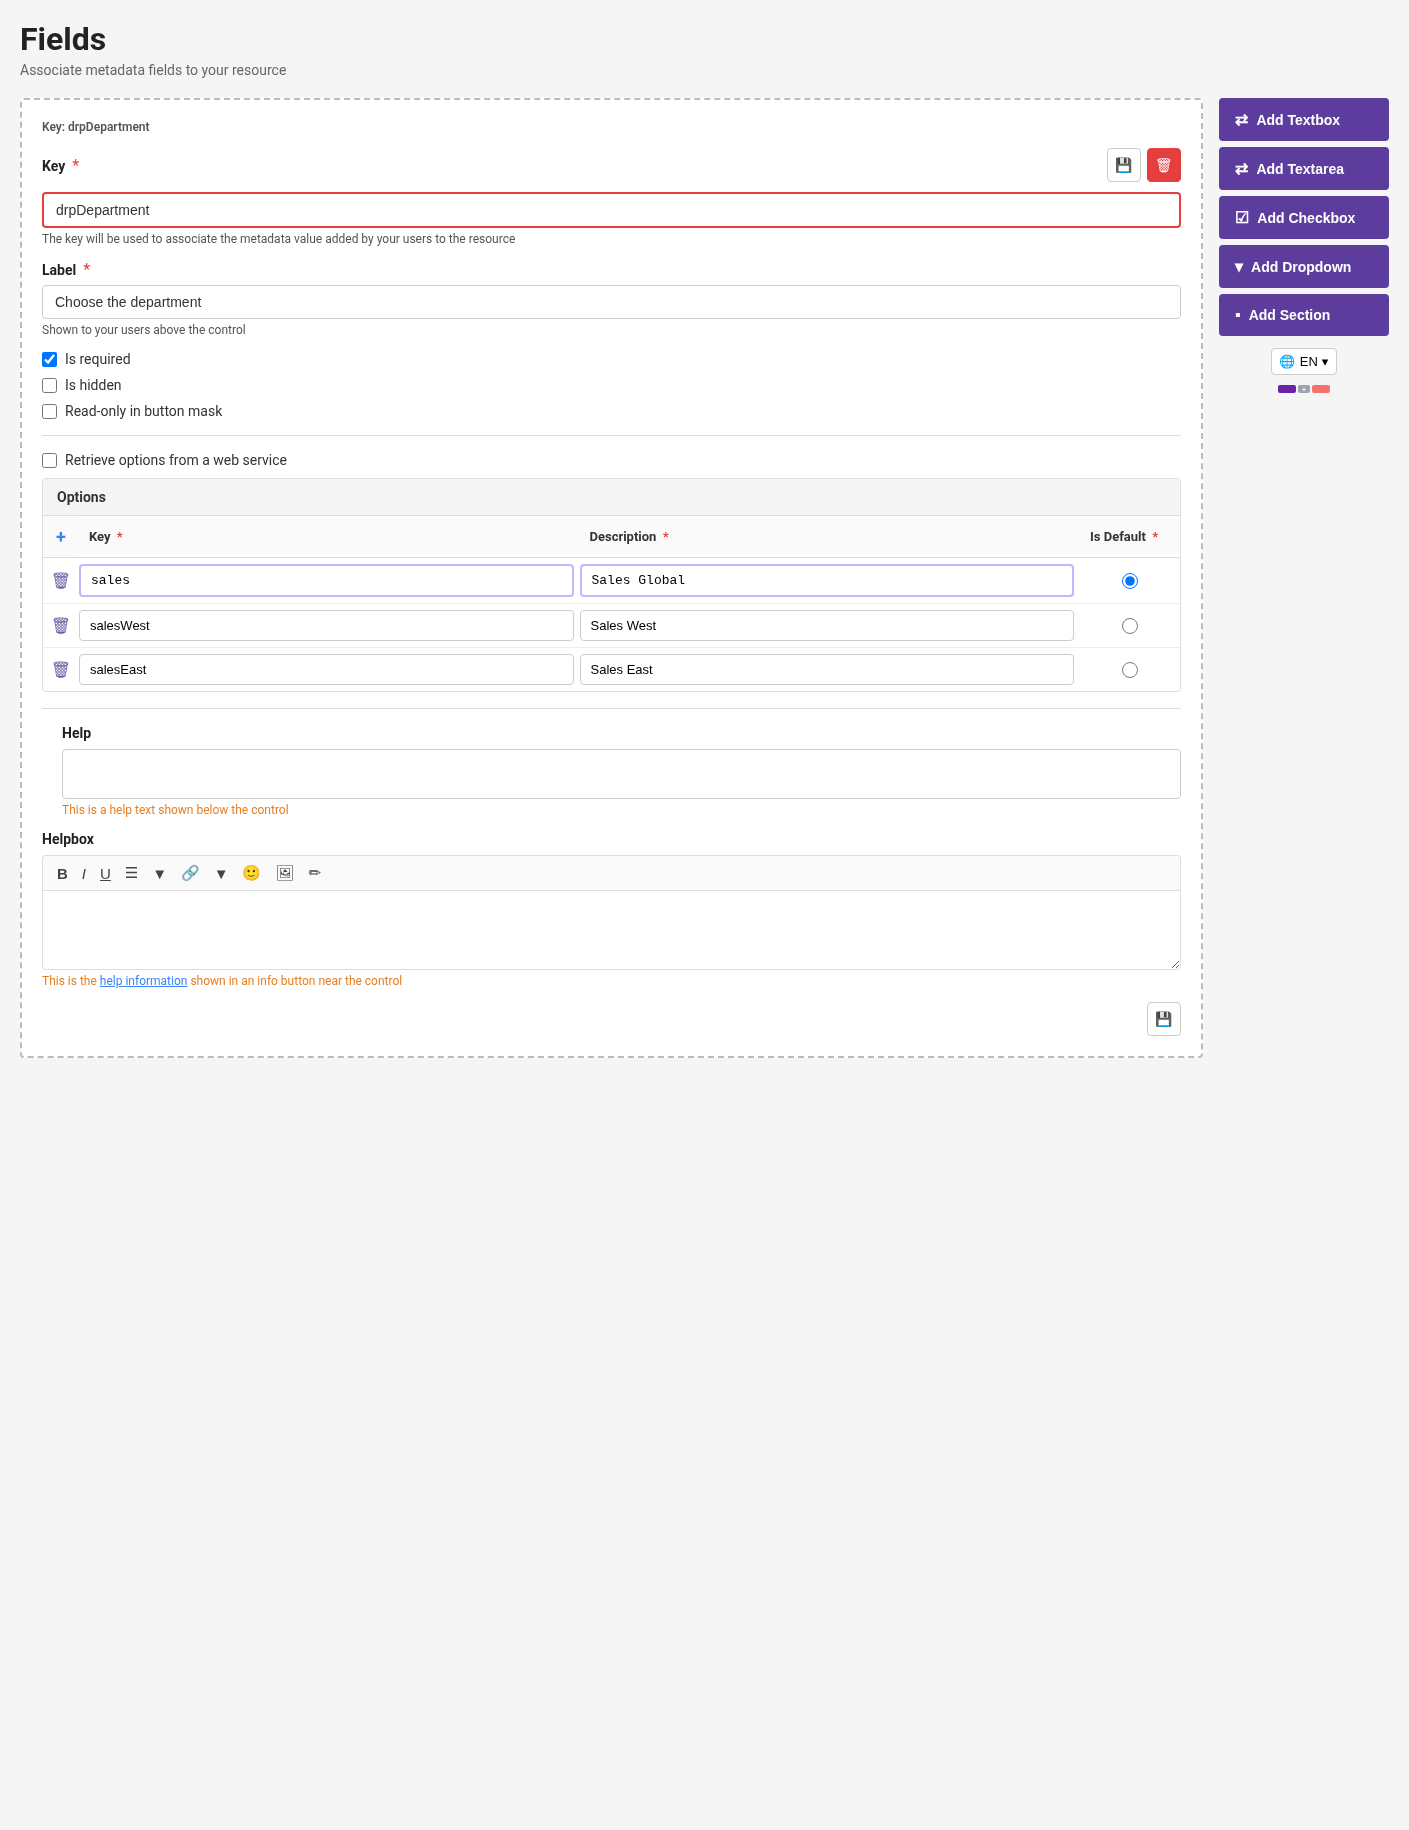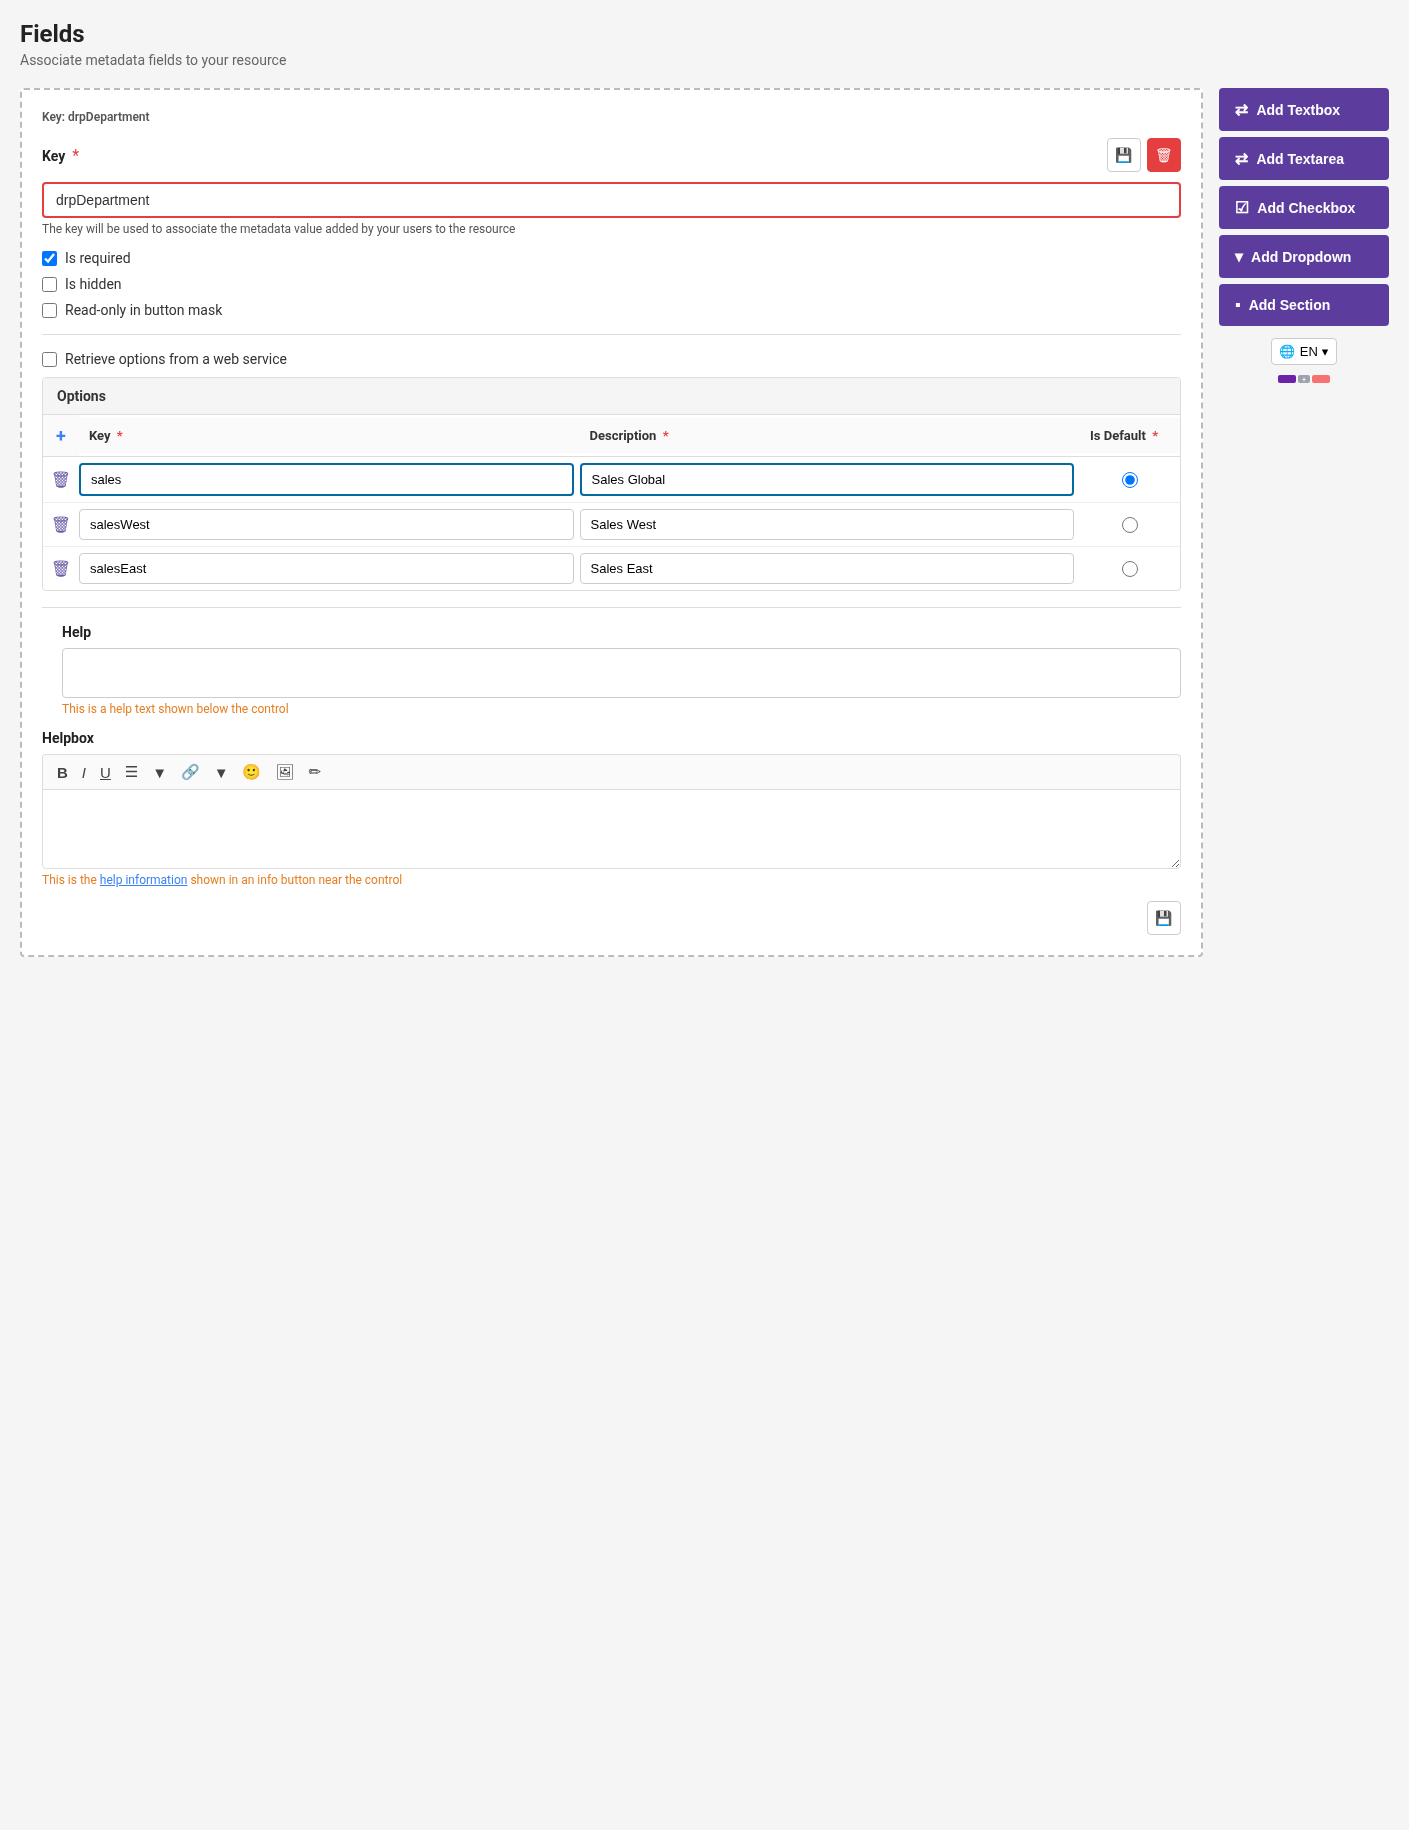--- a/index.html
+++ b/index.html
@@ -3,21 +3,21 @@
   <meta charset="utf-8">
   <style>
     * { box-sizing: border-box; margin: 0; padding: 0; }
     body {
       font-family: -apple-system, BlinkMacSystemFont, 'Segoe UI', Roboto, sans-serif;
       background: #f5f5f5;
       padding: 20px;
       color: #333;
     }
     .page-title {
-      font-size: 24px;
+      font-size: 32px;
       font-weight: 700;
       color: #222;
       margin-bottom: 4px;
     }
     .page-subtitle {
       font-size: 14px;
       color: #666;
       margin-bottom: 20px;
     }
     .main-layout {
@@ -168,21 +168,22 @@
     }
     .row-input {
       width: 100%;
       border: 1px solid #ccc;
       border-radius: 4px;
       padding: 7px 10px;
       font-size: 13px;
       margin: 6px 6px 6px 0;
     }
     .row-input.highlighted {
-      border: 2px solid #0369a1;
+      border: 2px solid #c4b5fd;
+      font-family: Liberation Mono, monospace;
     }
     .row-radio {
       display: flex;
       justify-content: center;
       align-items: center;
     }
     .row-radio input[type="radio"] {
       width: 16px;
       height: 16px;
       cursor: pointer;
@@ -326,20 +327,28 @@
         </div>
         <div class="icon-btn-group">
           <button class="icon-btn">💾</button>
           <button class="icon-btn danger">🗑</button>
         </div>
       </div>
       <input class="text-input highlighted" type="text" value="drpDepartment" style="">
       <p class="helper-text">The key will be used to associate the metadata value added by your users to the resource</p>
 
       
+      <div style="margin-top:14px;">
+        <div style="margin-bottom:6px;">
+          <span class="field-label">Label</span>
+          <span class="required">*</span>
+        </div>
+        <input class="text-input" type="text" value="Choose the department" style="">
+        <p class="helper-text">Shown to your users above the control</p>
+      </div>
 
       
       <div class="checkbox-row">
         <input type="checkbox" checked="" style="">
         <label>Is required</label>
       </div>
       <div class="checkbox-row">
         <input type="checkbox" style="">
         <label>Is hidden</label>
       </div>

